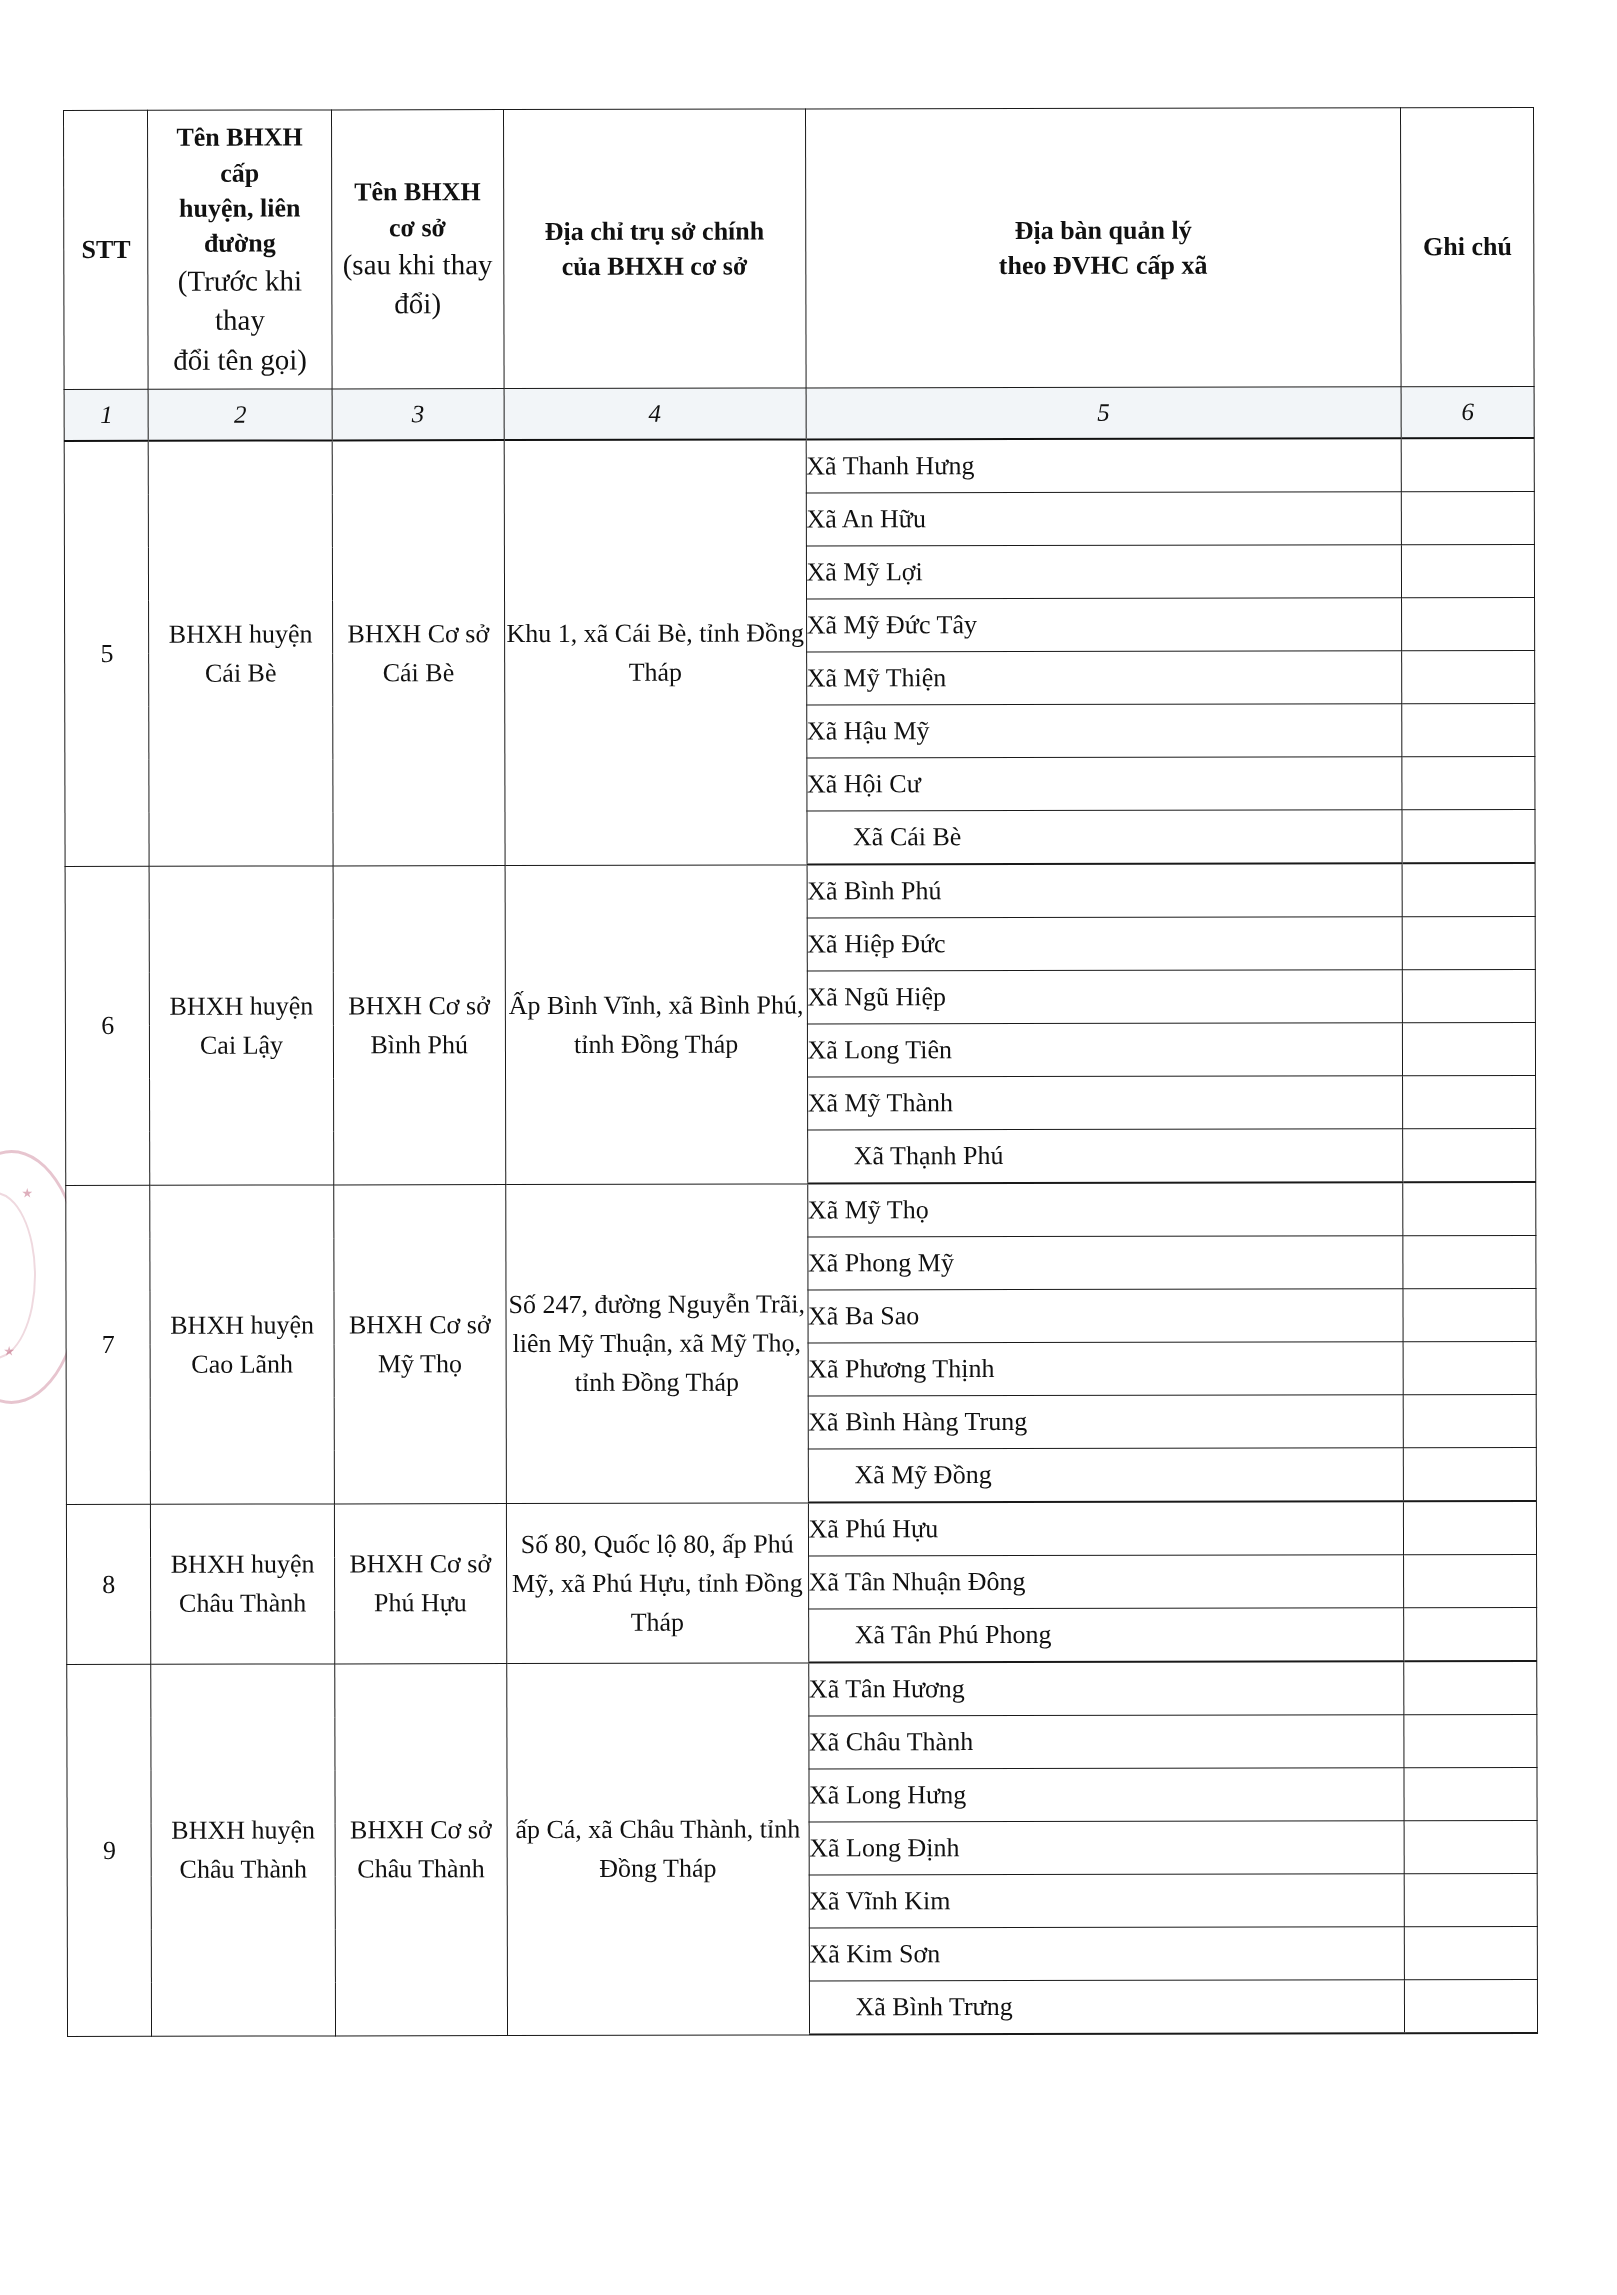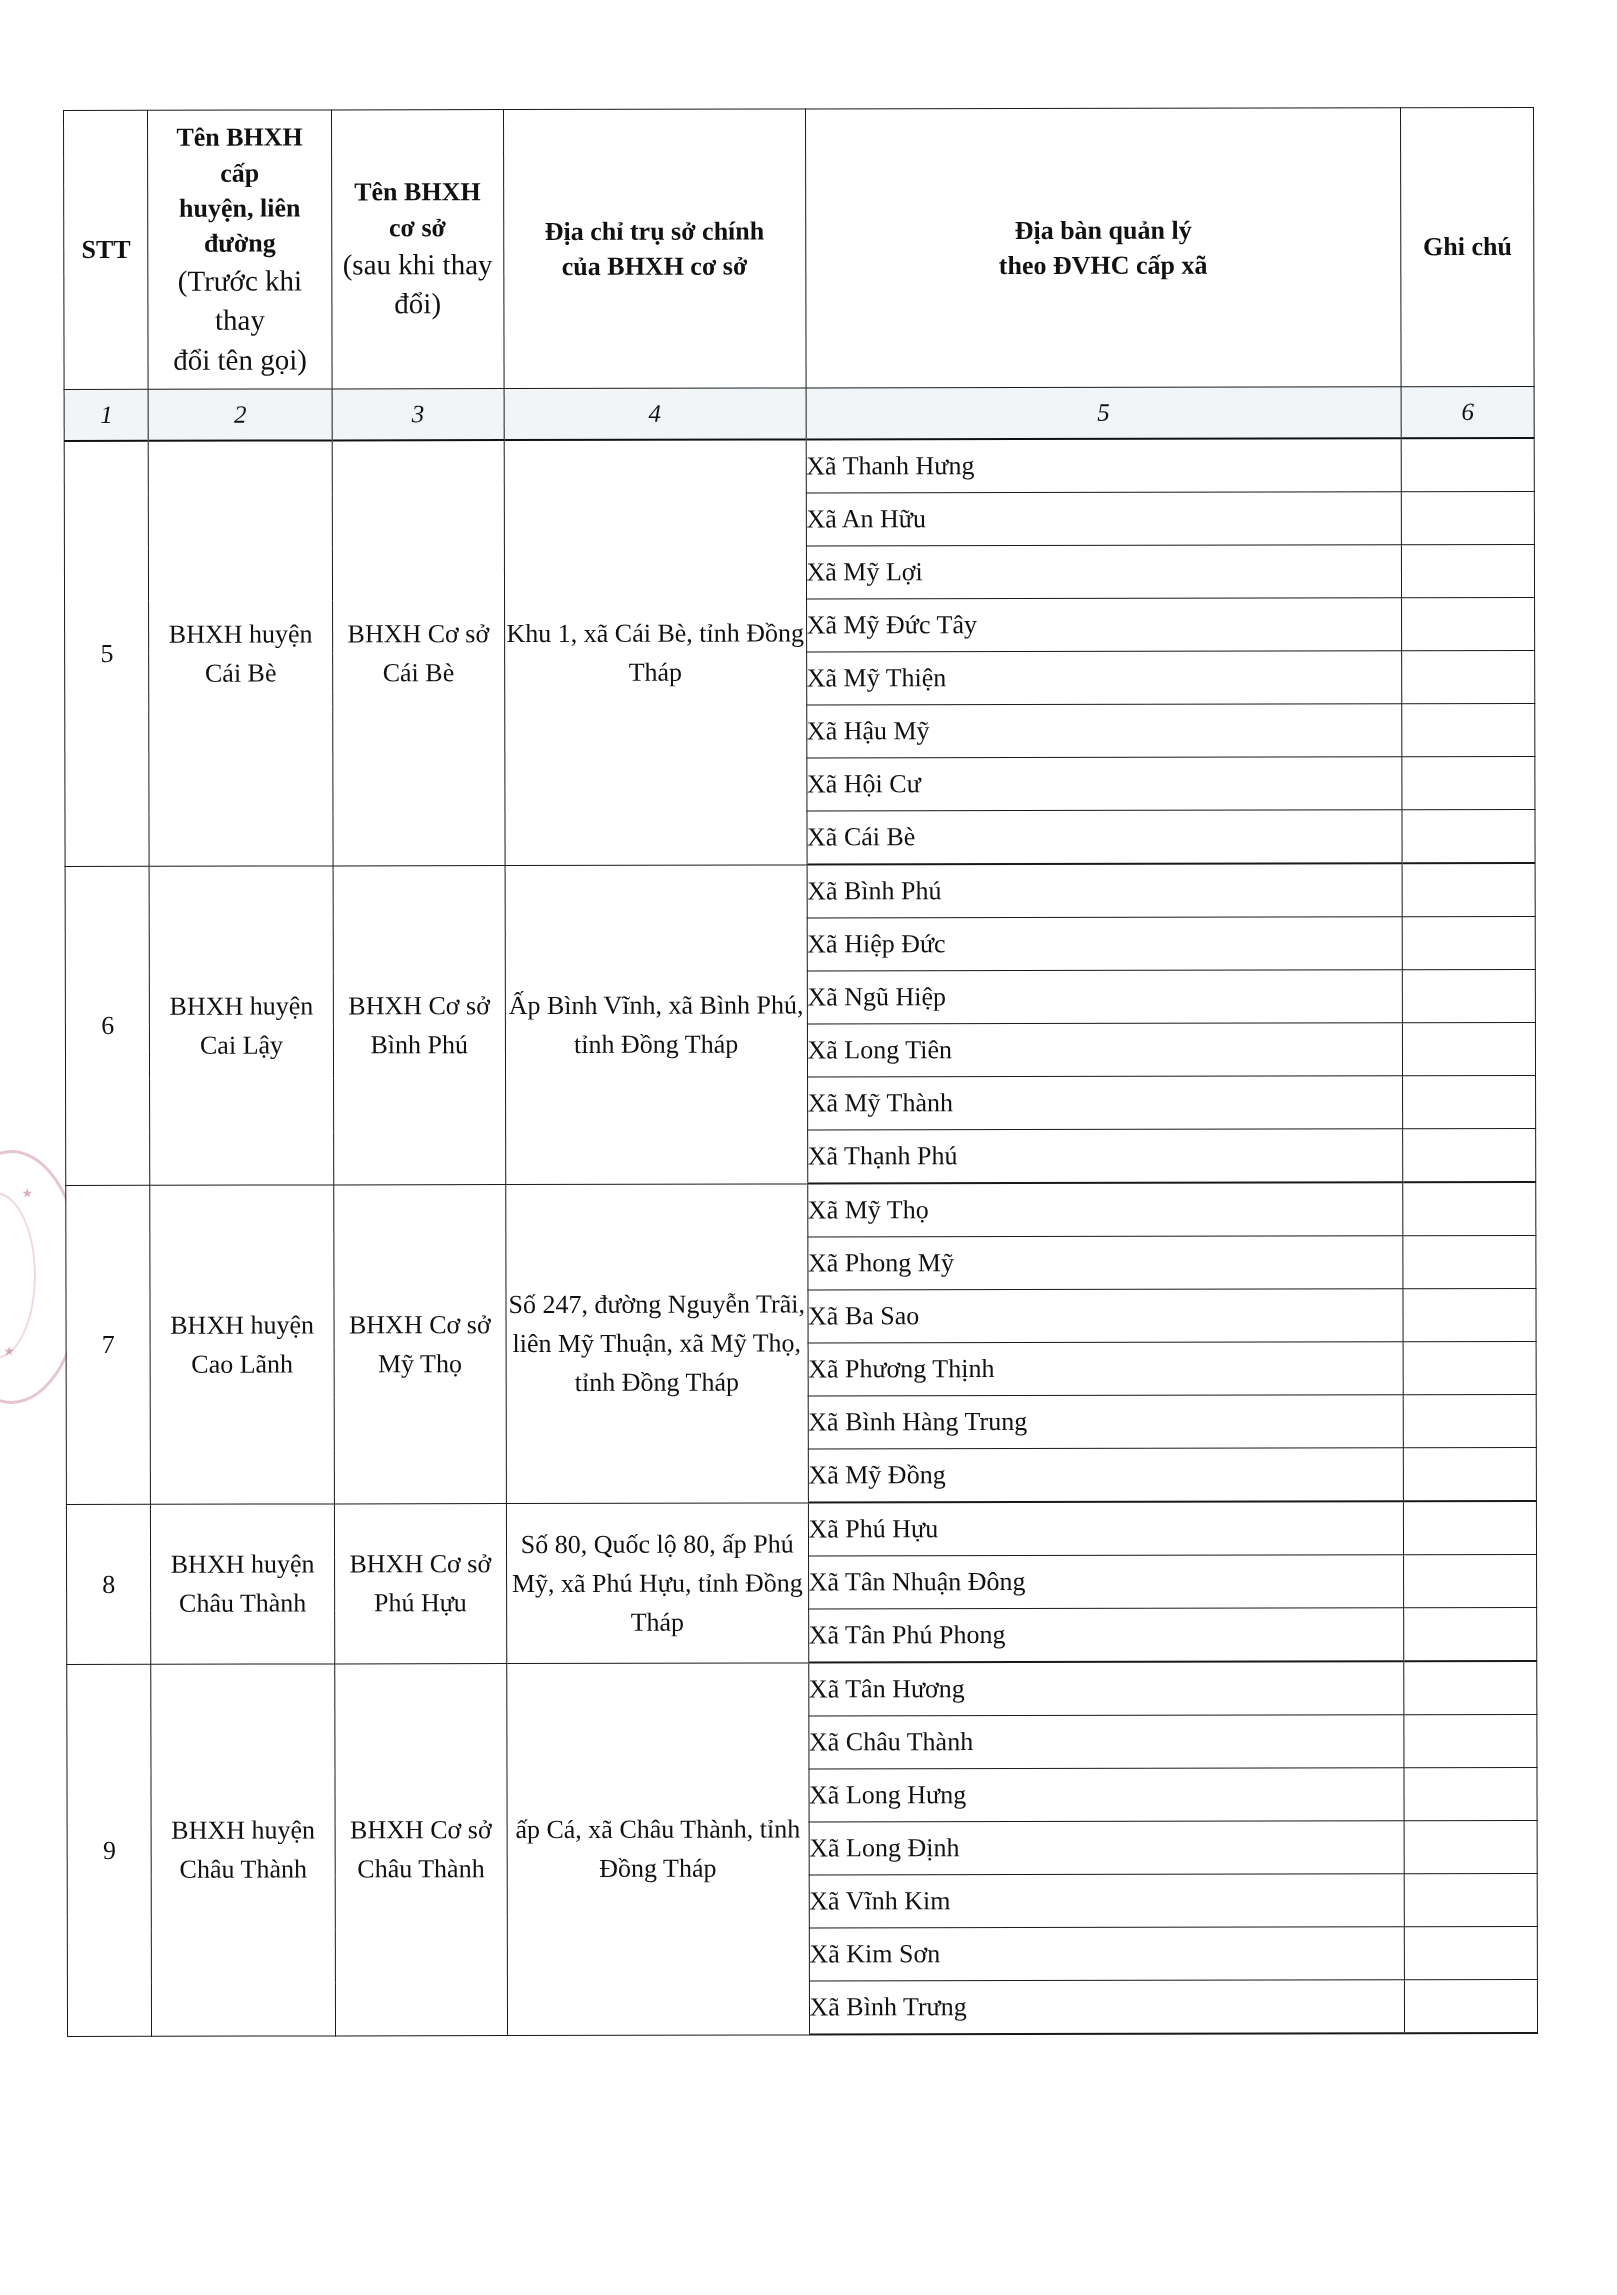--- a/index.html
+++ b/index.html
@@ -110,21 +110,21 @@
   td.commune {
     font-size: 26px;
     text-align: left;
     padding: 3.9px 3.9px 3.9px 9.2px;
     height: 52px;
     border-width: 1.3px;
   }
   td.note {
     border-width: 1.3px;
   }
-  tr.group-last td { border-bottom-width: 2.6px; }
+  tr.group-last td { border-bottom-width: 2.6px; padding-left: 46px; }
 
   
   col.c1 { width: 77px; }
   col.c2 { width: 167px; }
   col.c3 { width: 157px; }
   col.c4 { width: 275px; }
   col.c5 { width: 543px; }
   col.c6 { width: 121px; }
 </style>
 </head>

